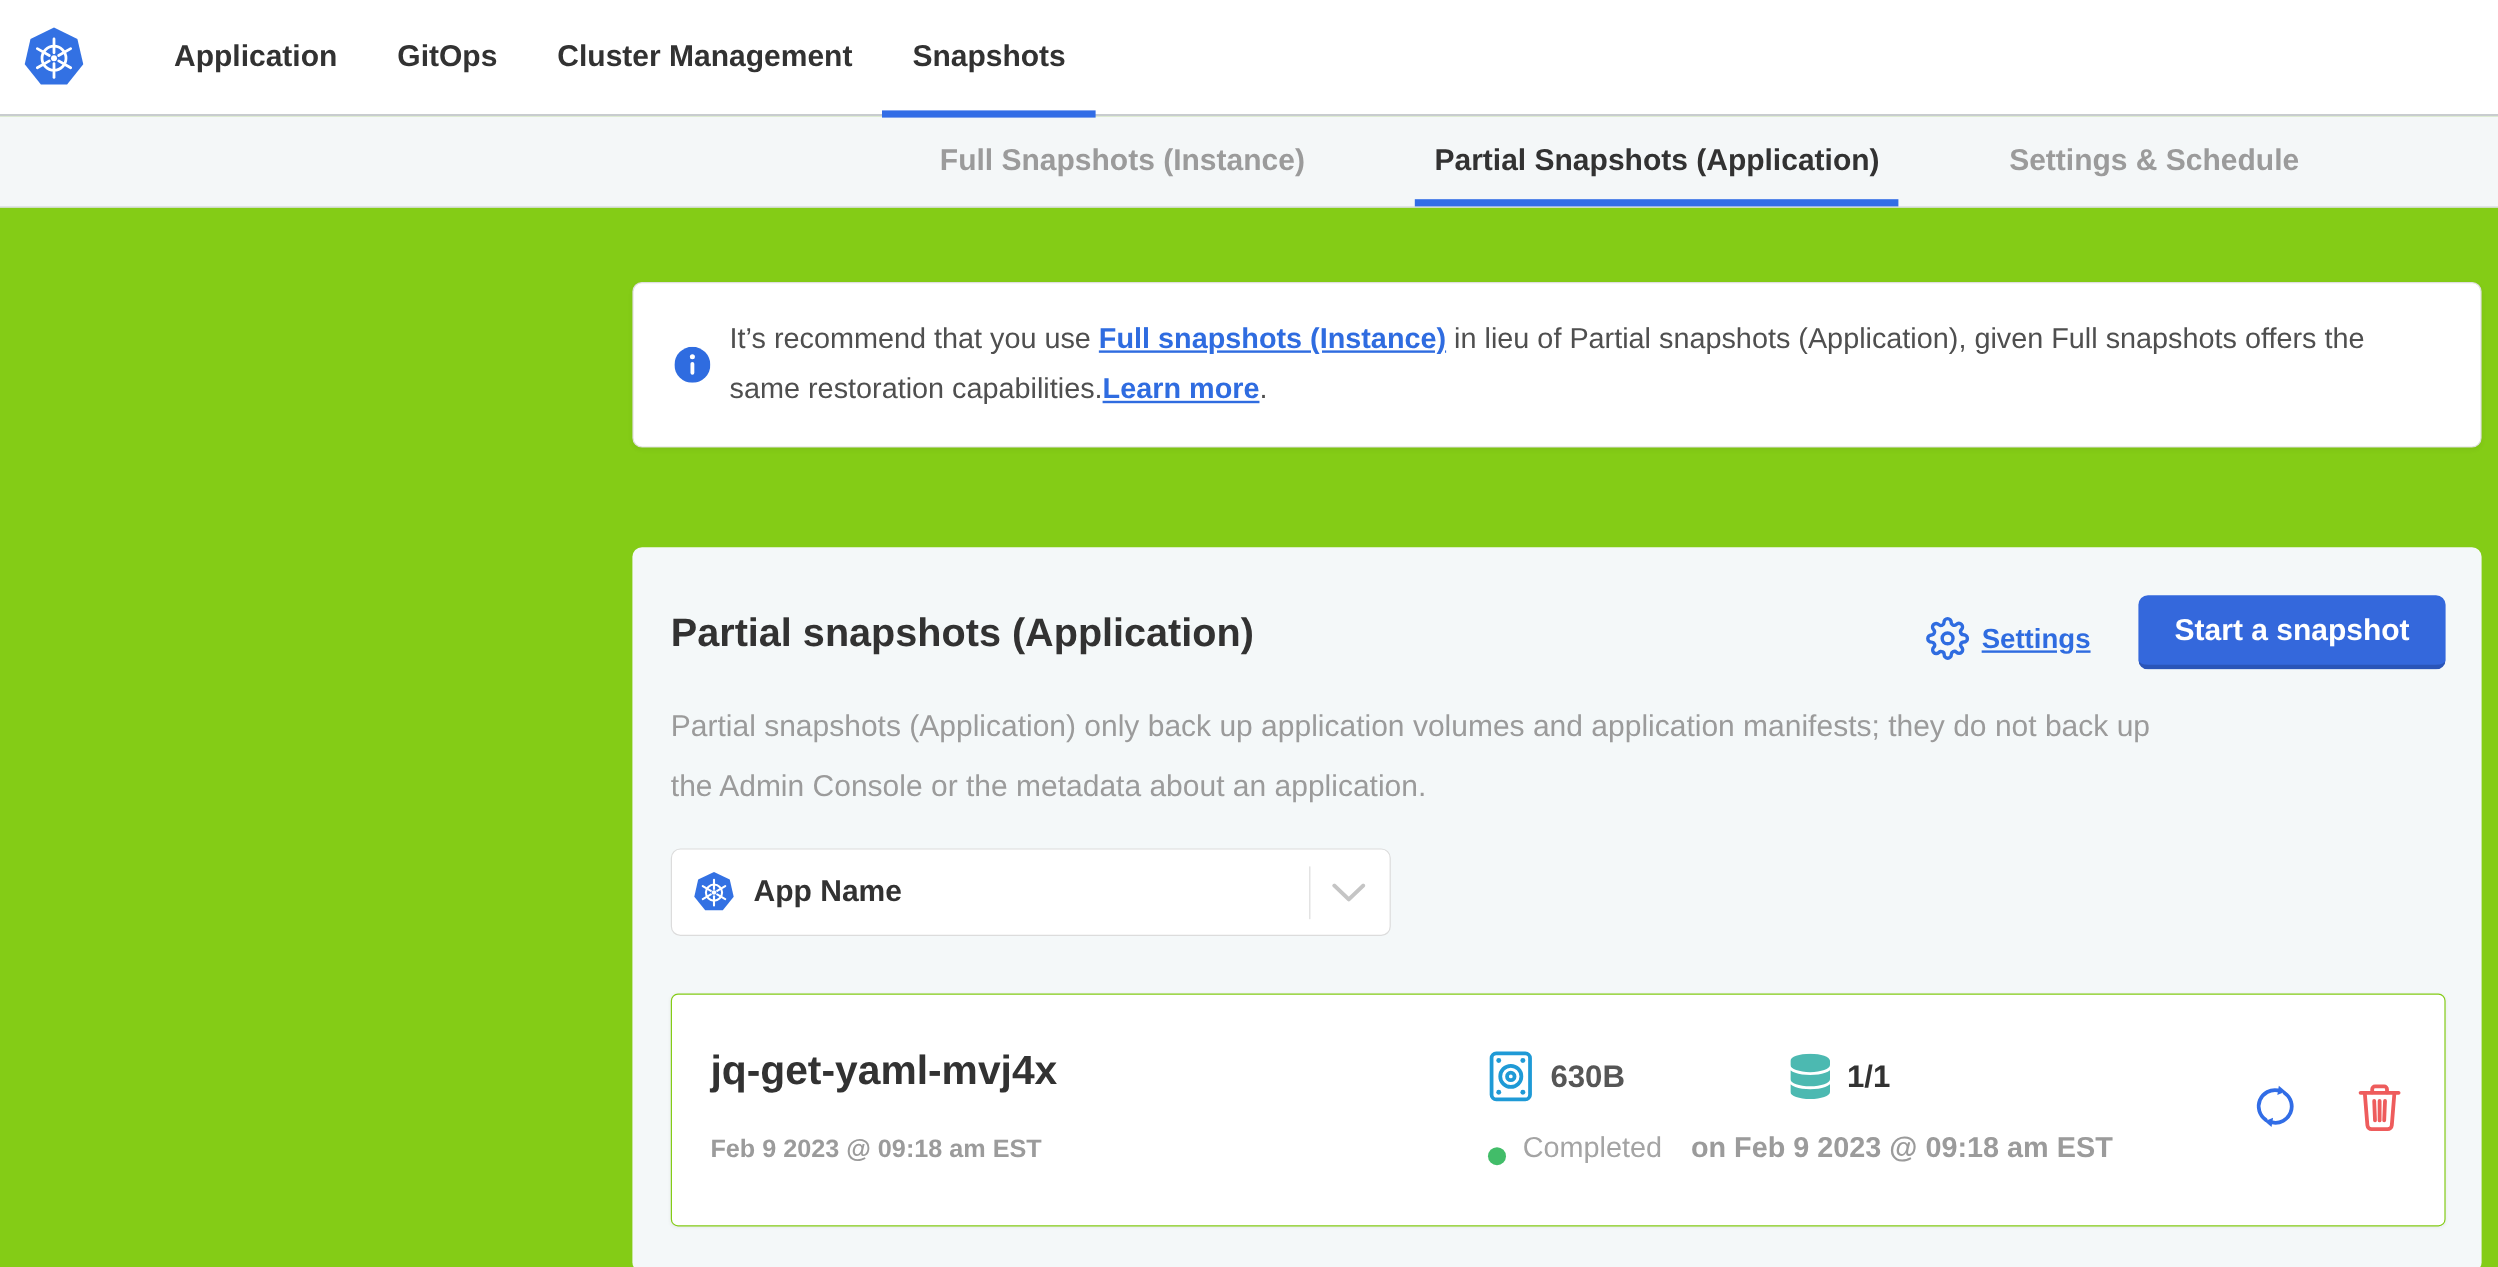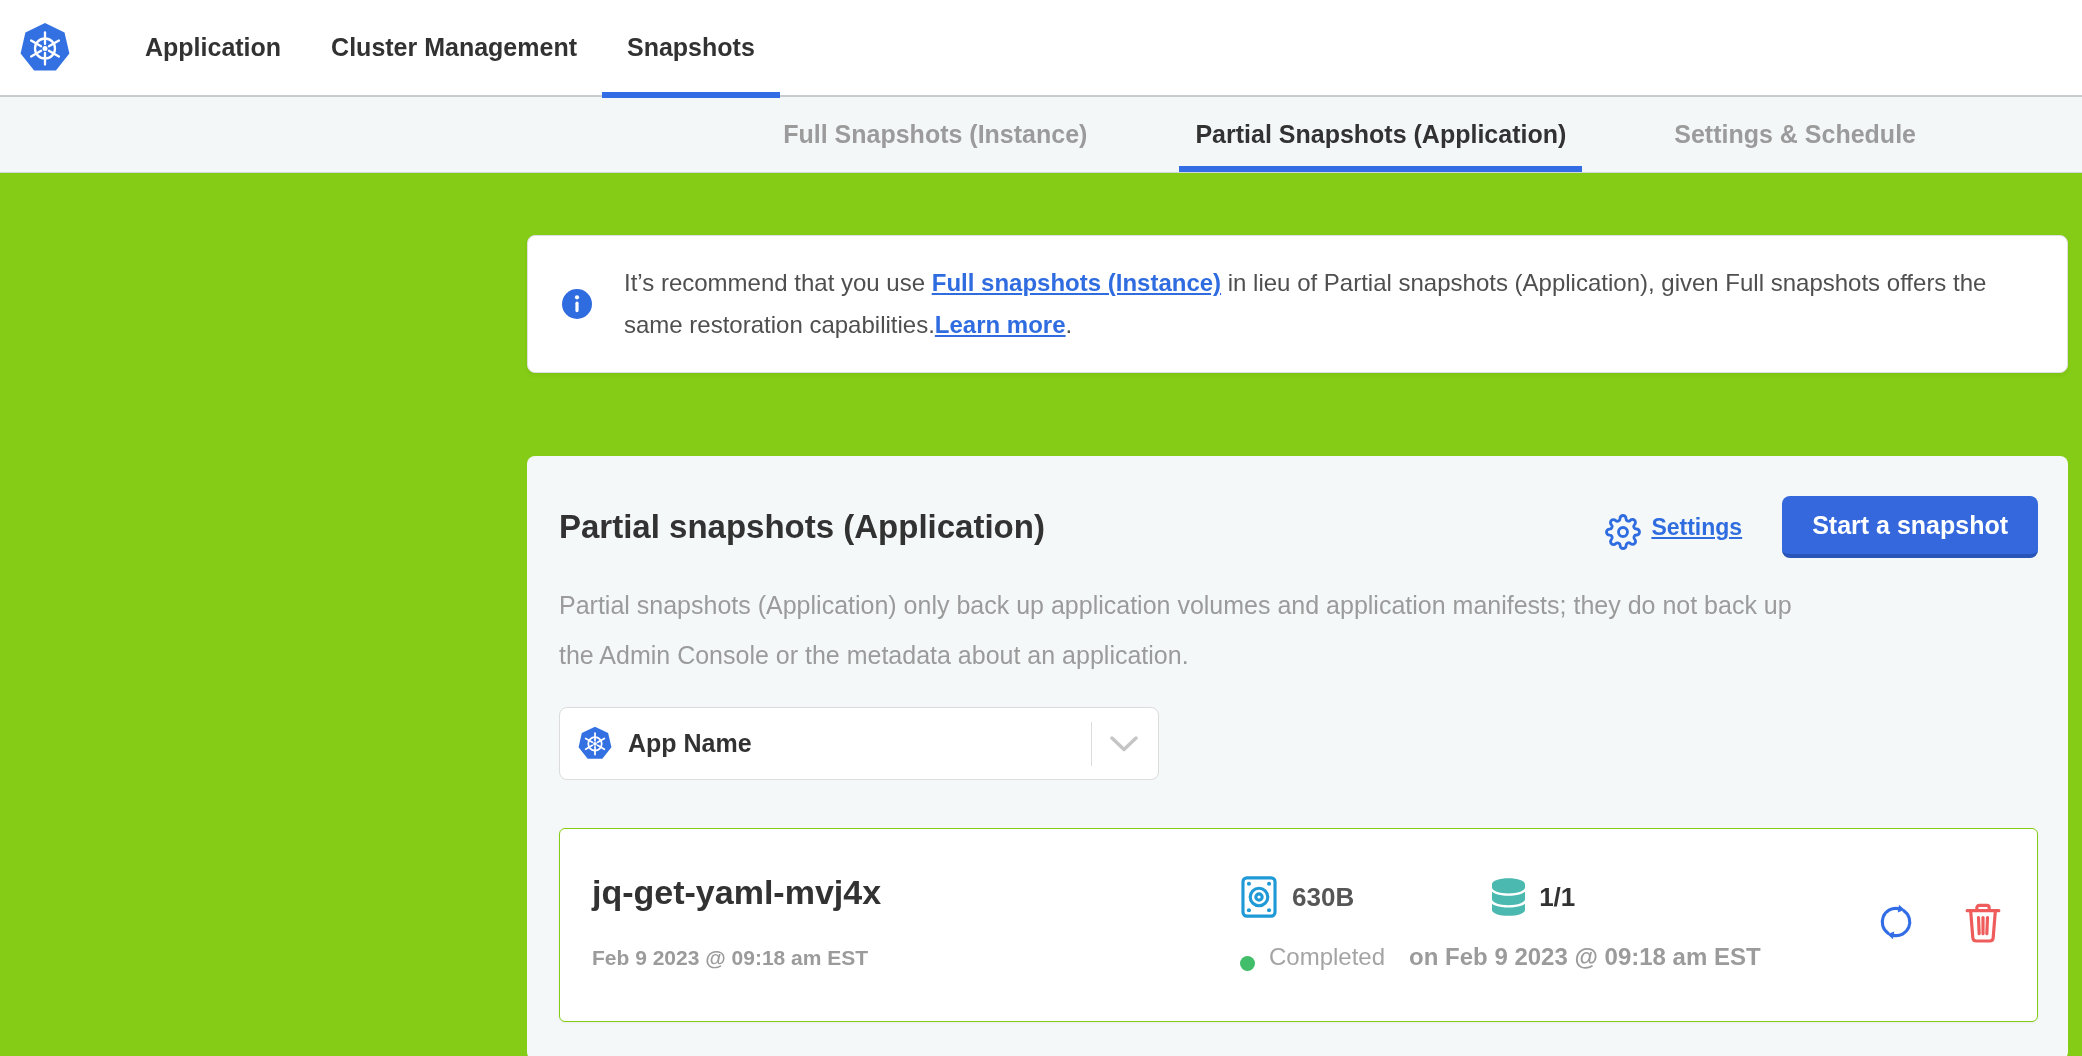--- a/index.html
+++ b/index.html
@@ -20,32 +20,32 @@
   .subnav{height:75px;background:#f4f7f8;border-bottom:1px solid #d2d8da;
           display:flex;justify-content:flex-end;padding-right:156px;}
   .subnav .stab{display:flex;align-items:center;margin-left:88px;padding:0 10px;
           font-size:25px;font-weight:600;color:#9b9b9b;position:relative;cursor:pointer;white-space:nowrap;}
   .subnav .stab.active{color:#323232;}
   .subnav .stab.active::after{content:'';position:absolute;left:-6px;right:-6px;bottom:0;height:6px;background:#326de6;}
 
   
   .banner{width:1541px;margin:62px 0 0 527px;box-sizing:border-box;background:#fff;
           border:1px solid #dfdfdf;border-radius:8px;box-shadow:0 2px 4px rgba(0,0,0,.05);
-          padding:26px 30px 26px 34px;display:flex;align-items:center;gap:32px;}
+          padding:26px 30px 26px 34px;display:flex;align-items:center;gap:16px;}
   .info-icon{flex:none;width:30px;height:30px;}
   .banner-text{font-size:24px;line-height:42px;color:#4f4f4f;}
   .banner-text a{color:#2f6ce0;font-weight:700;text-decoration:underline;cursor:pointer;}
 
   
   .panel{width:1541px;margin:83px 0 0 527px;box-sizing:border-box;background:#f4f8f9;
          border-radius:8px;padding:40px 30px 38px 32px;}
   .panel-header{display:flex;align-items:center;}
   .panel-title{margin:0;font-size:33px;font-weight:700;color:#323232;}
   .header-right{margin-left:auto;display:flex;align-items:center;}
-  .settings-link{display:flex;align-items:flex-start;gap:10px;cursor:pointer;margin-top:10px;}
+  .settings-link{display:flex;align-items:center;gap:10px;cursor:pointer;margin-top:10px;}
   .settings-link span{font-size:23px;font-weight:700;color:#2f6ce0;text-decoration:underline;}
   .start-btn{margin-left:40px;height:62px;padding:4px 30px;background:#3468dc;border:none;
              border-bottom:4px solid #2a55b8;border-radius:8px;color:#fff;font-size:25px;
              font-weight:700;font-family:inherit;cursor:pointer;}
   .panel-desc{margin-top:22px;font-size:25px;line-height:50px;color:#9b9b9b;}
   .panel-desc span{display:block;}
 
   
   .app-select{margin-top:27px;width:600px;height:73px;box-sizing:border-box;background:#fff;
               border:1px solid #dcdcdc;border-radius:8px;display:flex;align-items:center;
@@ -90,20 +90,21 @@
         <line x1="38.9" y1="18.5" x2="28.9" y2="24.25"></line>
         <line x1="38.9" y1="34.5" x2="28.9" y2="28.75"></line>
         <line x1="25" y1="42.5" x2="25" y2="31"></line>
         <line x1="11.1" y1="34.5" x2="21.1" y2="28.75"></line>
         <line x1="11.1" y1="18.5" x2="21.1" y2="24.25"></line>
       </g>
       <circle cx="25" cy="26.5" r="2.5" fill="#fff"></circle>
     </svg>
     <ul>
       <li>Application</li>
+      <li>GitOps</li>
       <li>Cluster Management</li>
       <li class="active">Snapshots</li>
     </ul>
   </div>
 
   <div class="subnav">
     <div class="stab">Full Snapshots (Instance)</div>
     <div class="stab active">Partial Snapshots (Application)</div>
     <div class="stab">Settings &amp; Schedule</div>
   </div>

